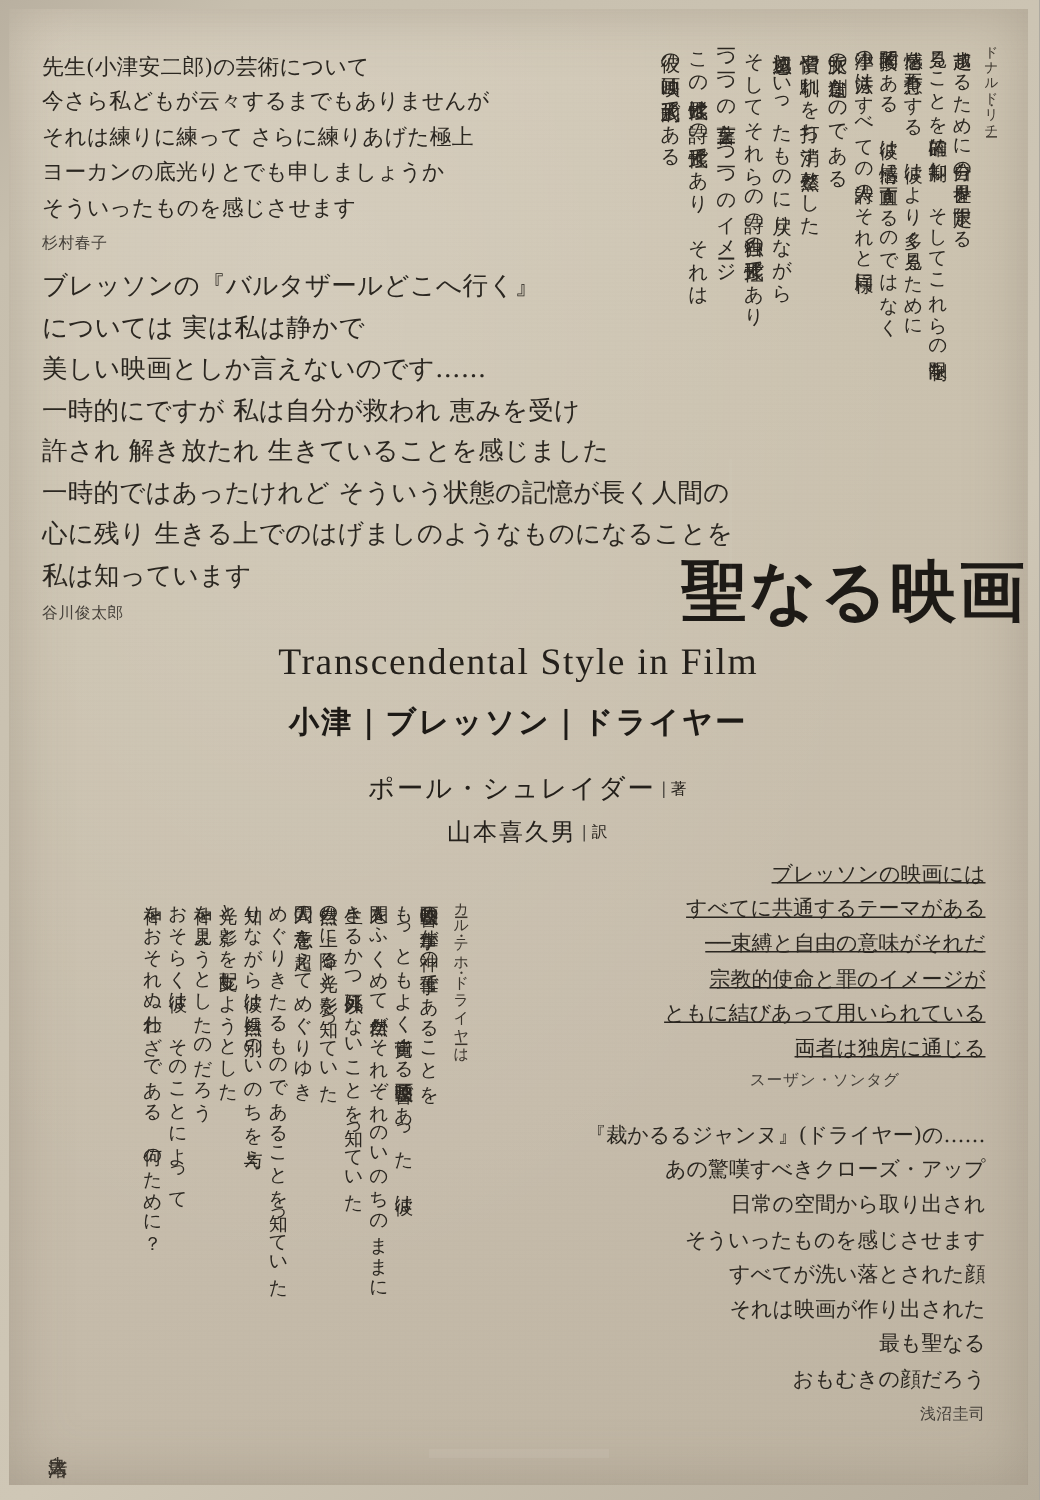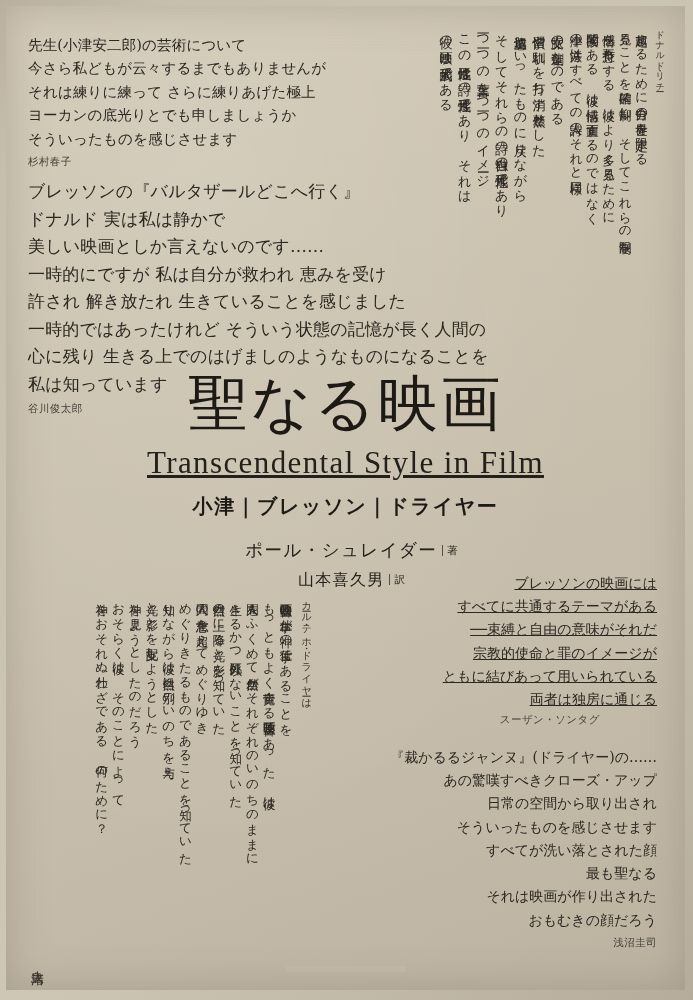--- a/index.html
+++ b/index.html
@@ -129,33 +129,33 @@
   
   #title-area {
     position: absolute;
     left: 0;
     right: 0;
     top: 366px;
     text-align: center;
   }
   #main-title {
     font-family: "DejaVu Serif", serif;
-    font-weight: normal;
-    font-size: 60px;
+    font-weight: bold;
+    font-size: 44px;
     letter-spacing: 0.04em;
     color: #1d1a16;
     line-height: 1.05;
+    text-align: right;
   }
   #sub-title {
     font-family: "Liberation Serif", serif;
-    font-size: 31px;
+    font-size: 25px;
     letter-spacing: 0.045em;
     color: #24201b;
     margin-top: 10px;
-    text-decoration: underline;
   }
   #sub-title-ja {
     font-family: "DejaVu Serif", serif;
     font-weight: bold;
     font-size: 20px;
     letter-spacing: 0.08em;
     color: #1d1a16;
     margin-top: 12px;
   }
   .byline {
@@ -275,21 +275,21 @@
       <div class="htext line">先生(小津安二郎)の芸術について</div>
       <div class="htext line">今さら私どもが云々するまでもありませんが</div>
       <div class="htext line">それは練りに練って さらに練りあげた極上</div>
       <div class="htext line">ヨーカンの底光りとでも申しましょうか</div>
       <div class="htext line">そういったものを感じさせます</div>
       <div class="htext attrib">杉村春子</div>
     </div>
 
     <div id="blurb-tanikawa">
       <div class="htext line">ブレッソンの『バルタザールどこへ行く』</div>
-      <div class="htext line">ドナルド 実は私は静かで</div>
+      <div class="htext line">については 実は私は静かで</div>
       <div class="htext line">美しい映画としか言えないのです……</div>
       <div class="htext line">一時的にですが 私は自分が救われ 恵みを受け</div>
       <div class="htext line">許され 解き放たれ 生きていることを感じました</div>
       <div class="htext line">一時的ではあったけれど そういう状態の記憶が長く人間の</div>
       <div class="htext line">心に残り 生きる上でのはげましのようなものになることを</div>
       <div class="htext line">私は知っています</div>
       <div class="htext attrib">谷川俊太郎</div>
     </div>
 
     <div id="title-area">
@@ -313,22 +313,22 @@
       <div class="htext line">両者は独房に通じる</div>
       <div class="htext attrib">スーザン・ソンタグ</div>
     </div>
 
     <div id="blurb-asanuma">
       <div class="htext line">『裁かるるジャンヌ』(ドライヤー)の……</div>
       <div class="htext line">あの驚嘆すべきクローズ・アップ</div>
       <div class="htext line">日常の空間から取り出され</div>
       <div class="htext line">そういったものを感じさせます</div>
       <div class="htext line">すべてが洗い落とされた顔</div>
+      <div class="htext line">それは映画が作り出された</div>
       <div class="htext line">最も聖なる</div>
-      <div class="htext line">それは映画が作り出された</div>
       <div class="htext line">おもむきの顔だろう</div>
       <div class="htext attrib">浅沼圭司</div>
     </div>
 
     <div id="dreyer-block">
       <div class="vtext line">神をおそれぬ仕わざである 何のために？</div>
       <div class="vtext line">おそらく彼は そのことによって</div>
       <div class="vtext line">神を見ようとしたのだろう</div>
       <div class="vtext line">光と影とを支配しようとした</div>
       <div class="vtext line">知りながら彼は自然に別のいのちを与え</div>

